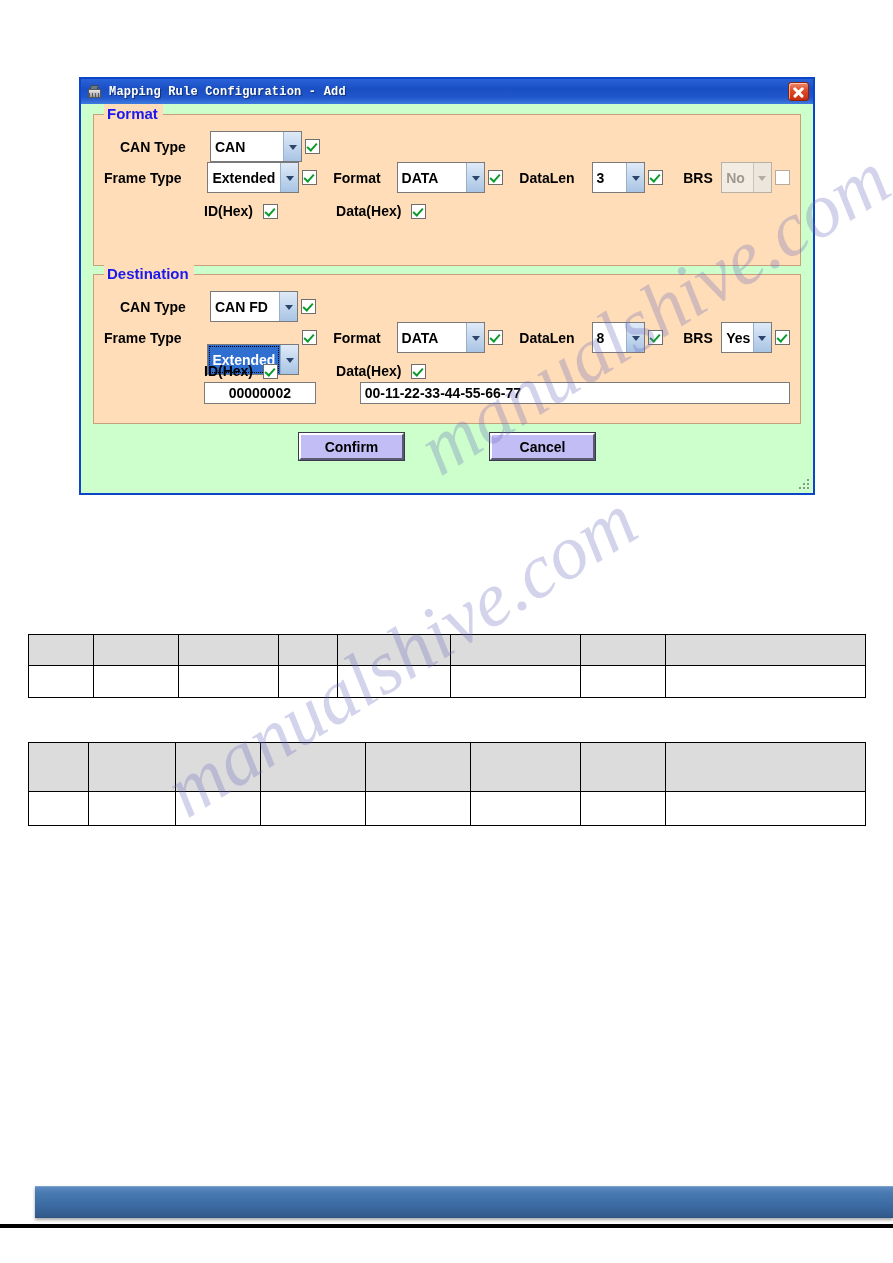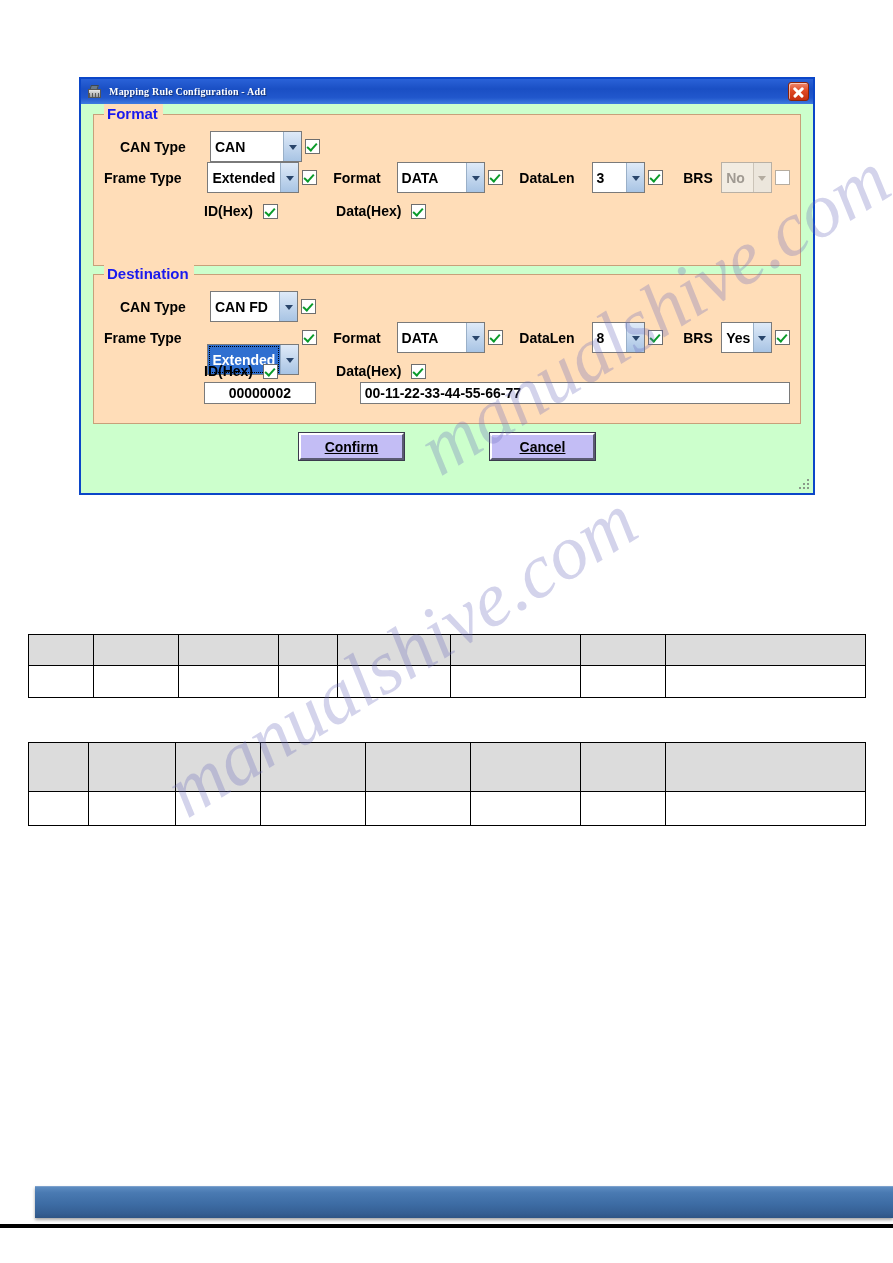--- a/index.html
+++ b/index.html
@@ -62,23 +62,23 @@
   }
   .title-icon .ti-dots {
     position: absolute;
     left: 2px; top: 9px;
     width: 11px; height: 4px;
     background:
       repeating-linear-gradient(to right, #5a5a5a 0 1px, transparent 1px 3px);
   }
   .title-text {
     color: #ffffff;
-    font-size: 10px;
+    font-size: 12px;
     font-weight: bold;
-    font-family: Liberation Serif, serif;
+    font-family: Liberation Mono, monospace;
     letter-spacing: 0.2px;
     text-shadow: 1px 1px 1px rgba(0,0,0,0.45);
     white-space: nowrap;
   }
   .close-btn {
     position: absolute;
     right: 4px;
     top: 3px;
     width: 21px;
     height: 19px;
@@ -250,21 +250,20 @@
     cursor: text;
   }
   .tinput.center { justify-content: center; }
 
   
   .btn-row {
     display: flex;
     justify-content: center;
     gap: 86px;
     margin-top: 9px;
-    text-decoration: underline;
   }
   .btn {
     width: 105px;
     height: 27px;
     background: #c3bdf5;
     border: 2px solid;
     border-color: #ffffff #5a5a72 #5a5a72 #ffffff;
     outline: 1px solid #3a3a4c;
     box-sizing: border-box;
     font-size: 14px;

